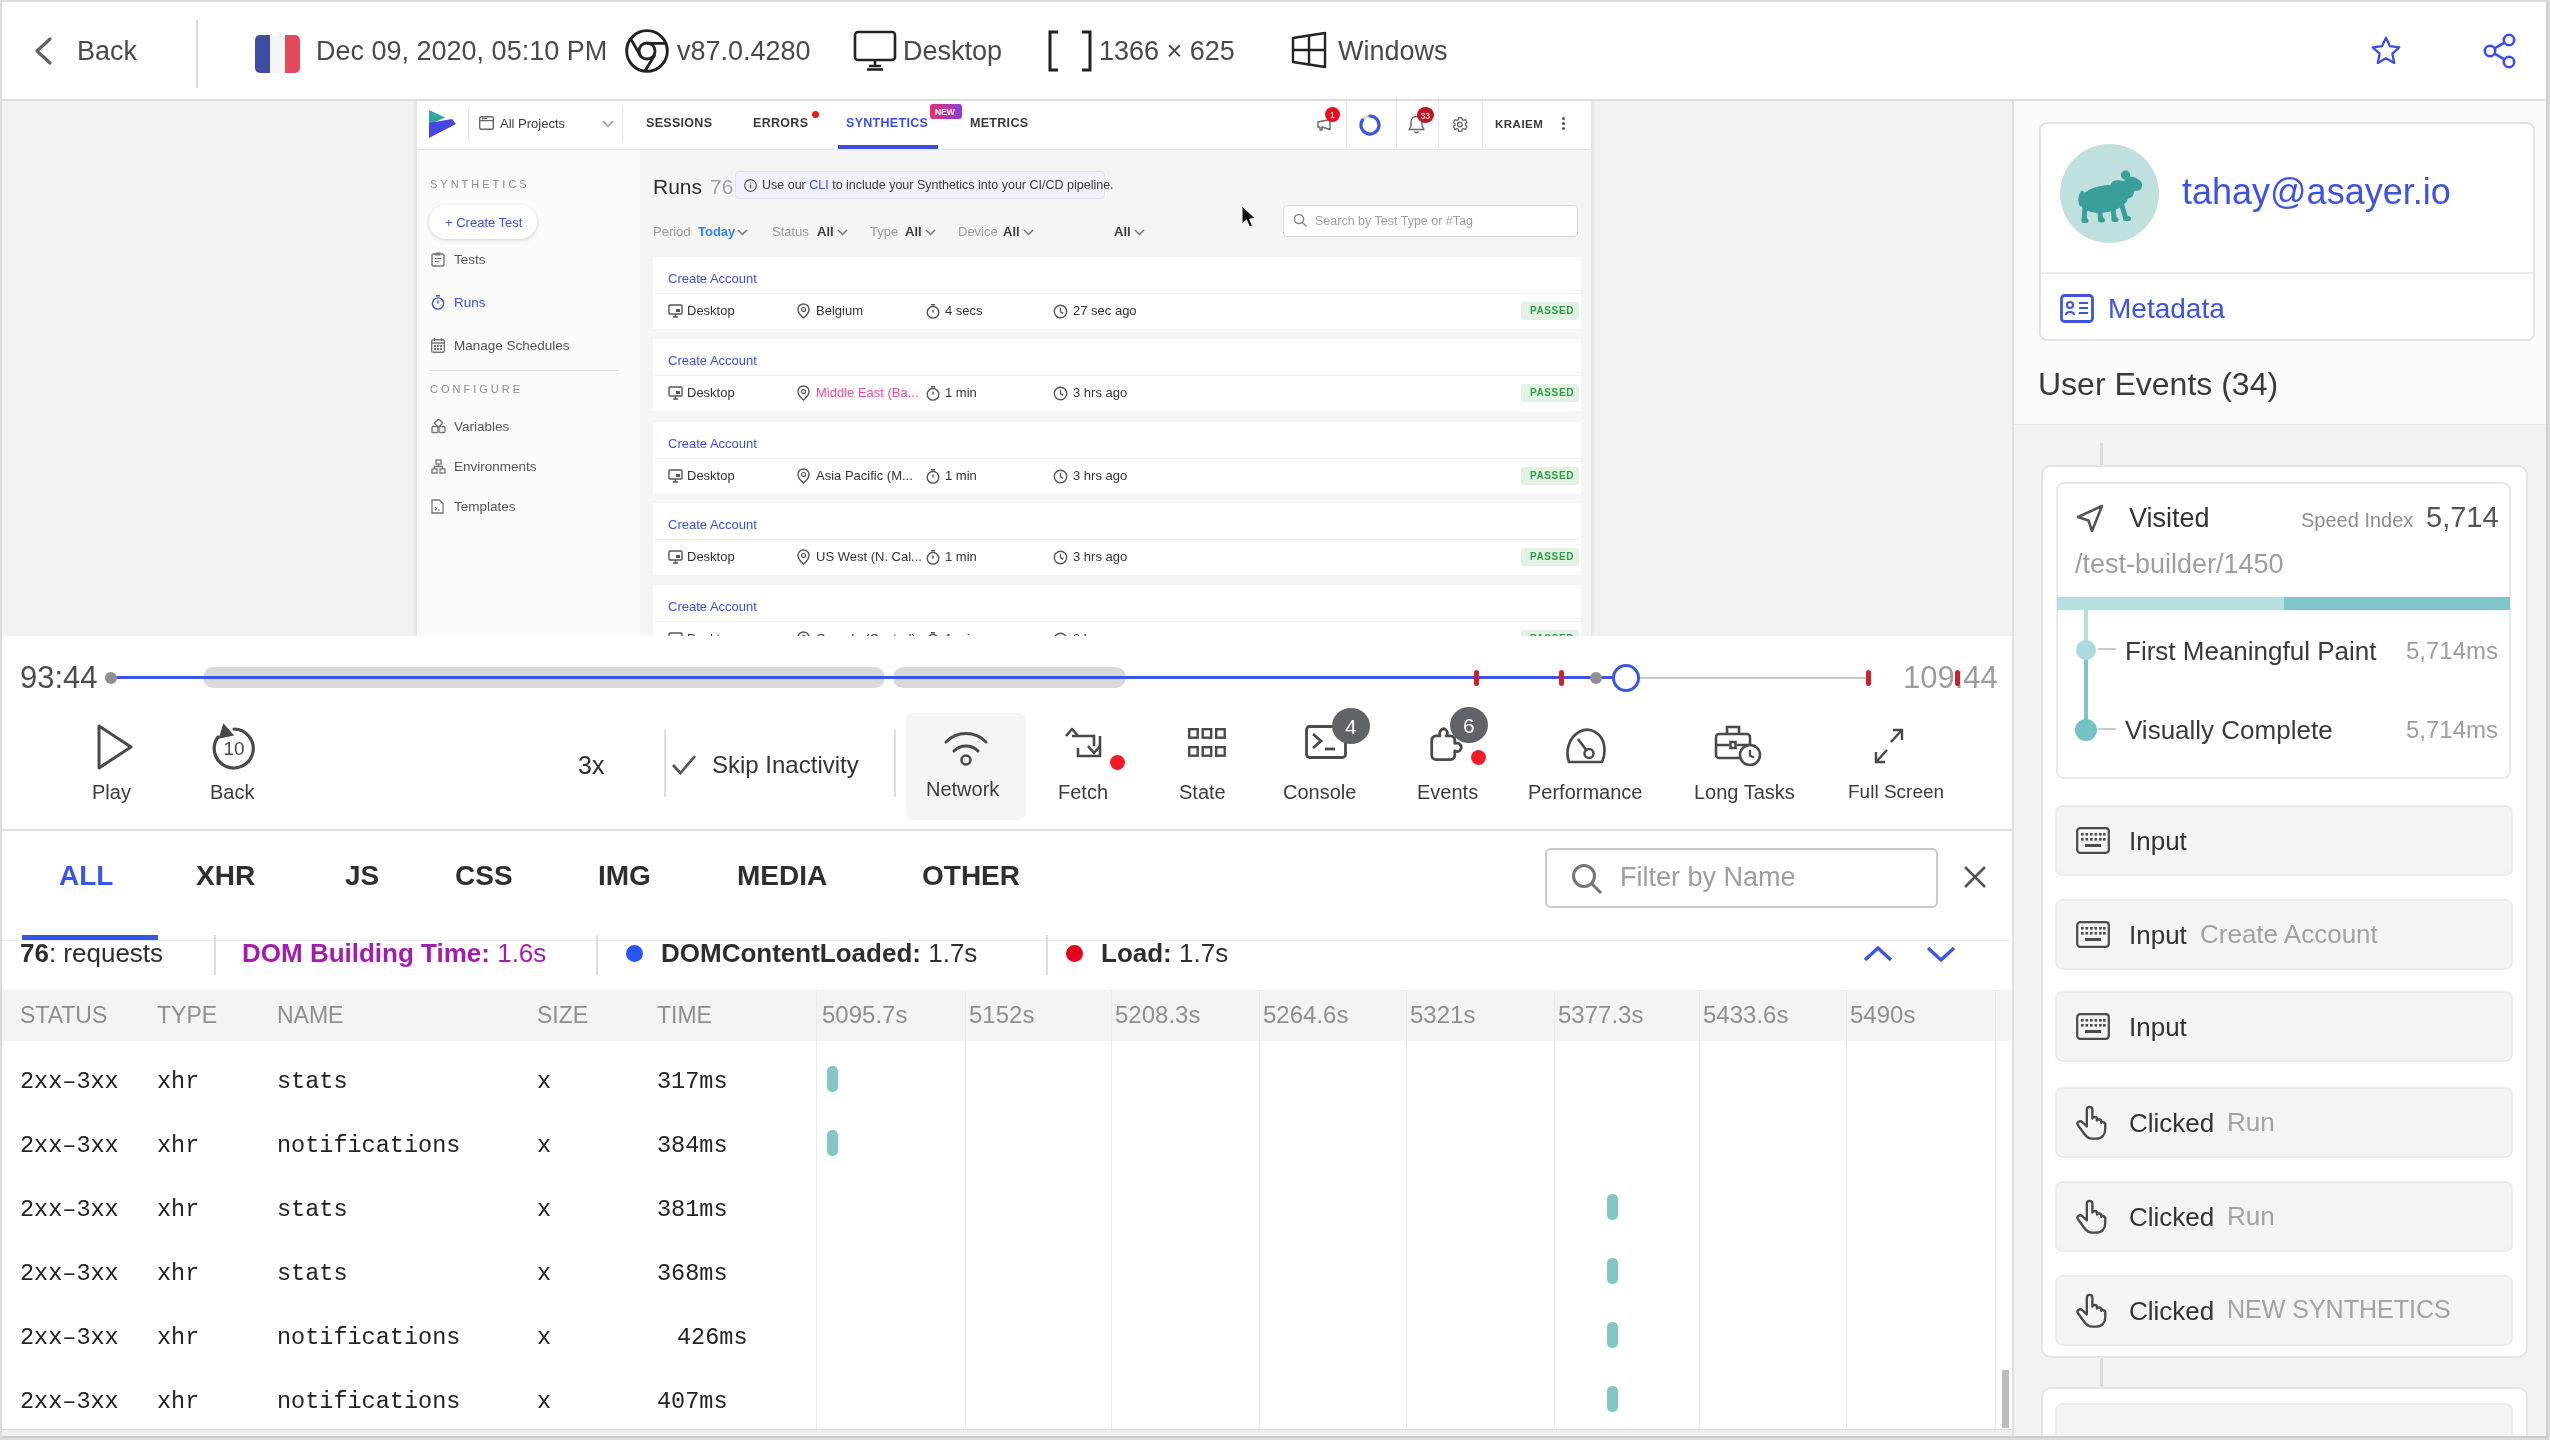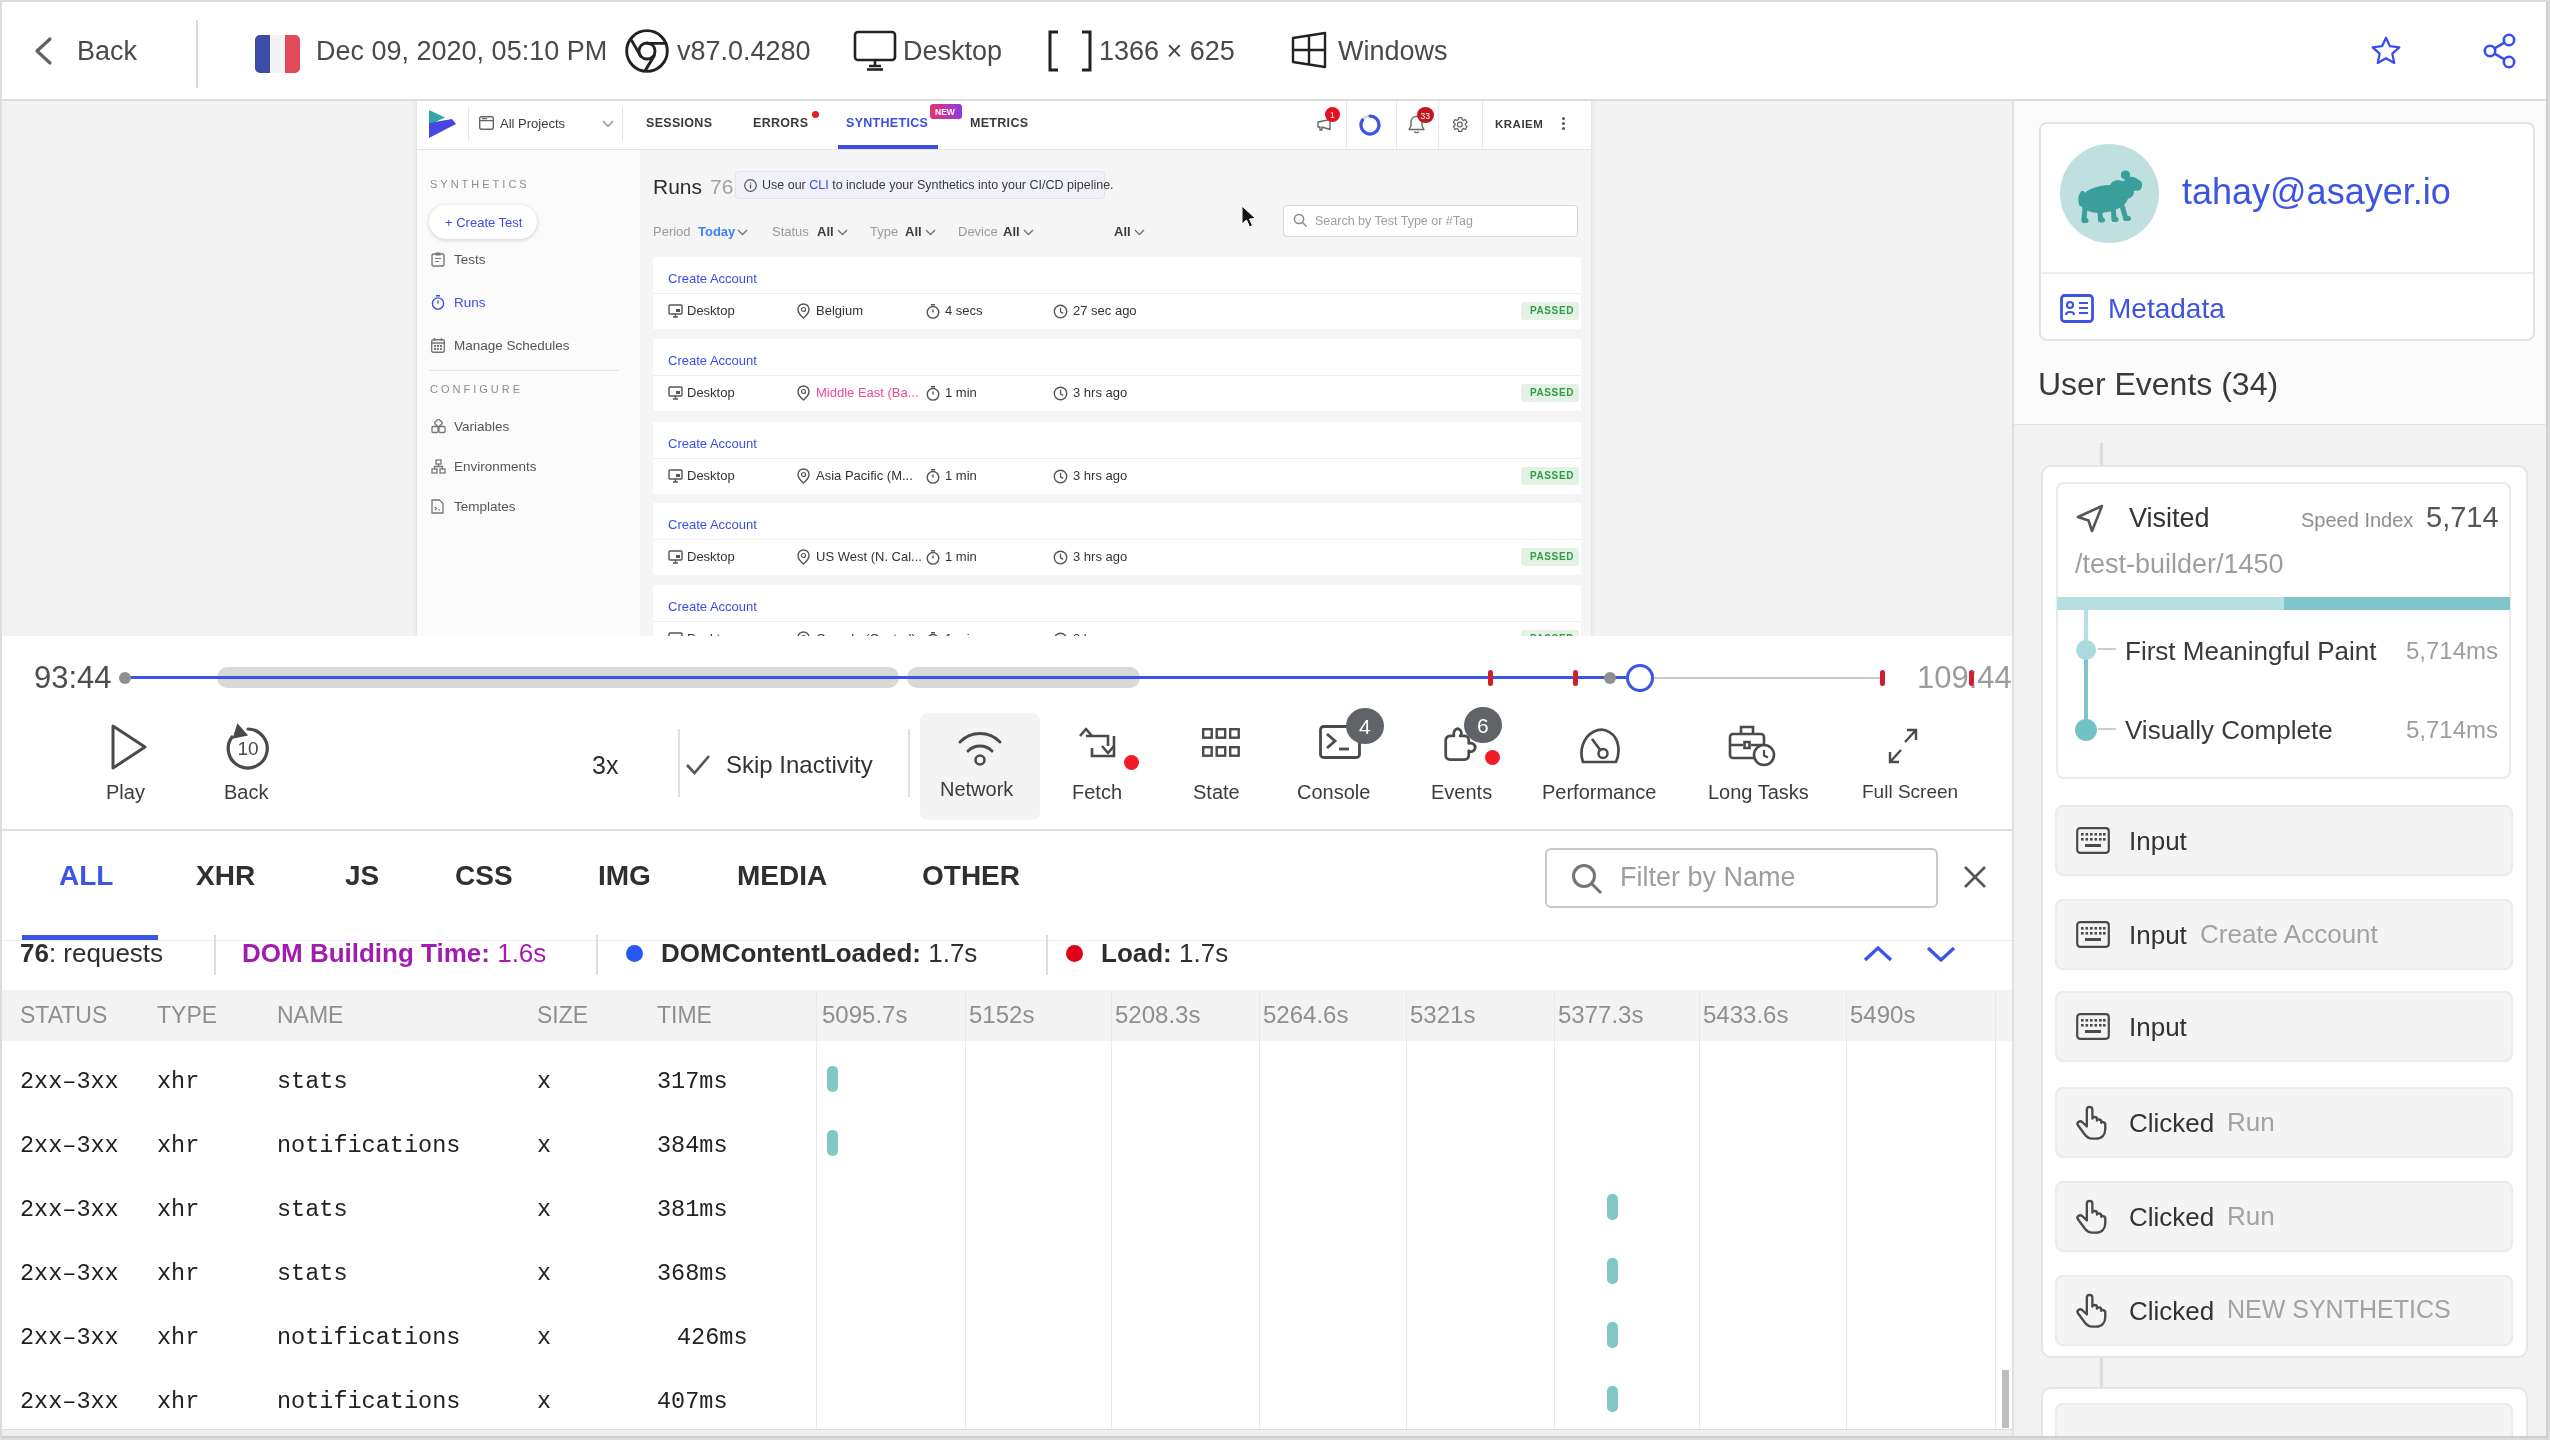--- a/index.html
+++ b/index.html
@@ -328,21 +328,21 @@
   <div class="t" style="left:528px;top:533.0px;font-size:13px;color:#333;">1 min</div>
   <svg class="a" style="left:636px;top:532.5px;" width="15" height="15" viewBox="0 0 15 15">
       <circle cx="7.5" cy="7.5" r="6.2" fill="none" stroke="#555" stroke-width="1.4"></circle>
       <path d="M7.5 3.8 L7.5 7.8 L10.2 9.4" fill="none" stroke="#555" stroke-width="1.3"></path>
     </svg>
   <div class="t" style="left:656px;top:533.0px;font-size:13px;color:#333;">3 hrs ago</div>
   <div class="a" style="left:1104px;top:530.5px;width:58px;height:18px;background:#e4f2e5;border-radius:3px;"></div>
   <div class="t" style="left:1113px;top:535.0px;font-size:10px;font-weight:700;letter-spacing:0.6px;color:#2e9e45;">PASSED</div>
 </div>
 
-<div class="a" id="player" style="left:14px;top:636px;width:1948px;height:193px;background:#fff;">
+<div class="a" id="player" style="left:0;top:636px;width:1948px;height:193px;background:#fff;">
   <div class="t" style="left:20px;top:26px;font-size:31px;color:#4d4d4d;">93:44</div>
   <div class="a" style="left:110px;top:41px;width:1759px;height:2px;background:#c9c9c9;"></div>
   <div class="a" style="left:203px;top:31px;width:682px;height:21px;border-radius:10.5px;background:#d9d9d9;"></div>
   <div class="a" style="left:893px;top:31px;width:233px;height:21px;border-radius:10.5px;background:#d9d9d9;"></div>
   <div class="a" style="left:110px;top:40px;width:1502px;height:3px;background:#3b55e6;"></div>
   <div class="a" style="left:105px;top:36px;width:12px;height:12px;border-radius:50%;background:#8f8f8f;"></div>
   <div class="a" style="left:1590px;top:36px;width:12px;height:12px;border-radius:50%;background:#8f8f8f;"></div>
   <div class="a" style="left:1474px;top:34px;width:5px;height:16px;border-radius:2.5px;background:#cc2230;"></div>
   <div class="a" style="left:1559px;top:34px;width:5px;height:16px;border-radius:2.5px;background:#cc2230;"></div>
   <div class="a" style="left:1866px;top:34px;width:5px;height:16px;border-radius:2.5px;background:#cc2230;"></div>

